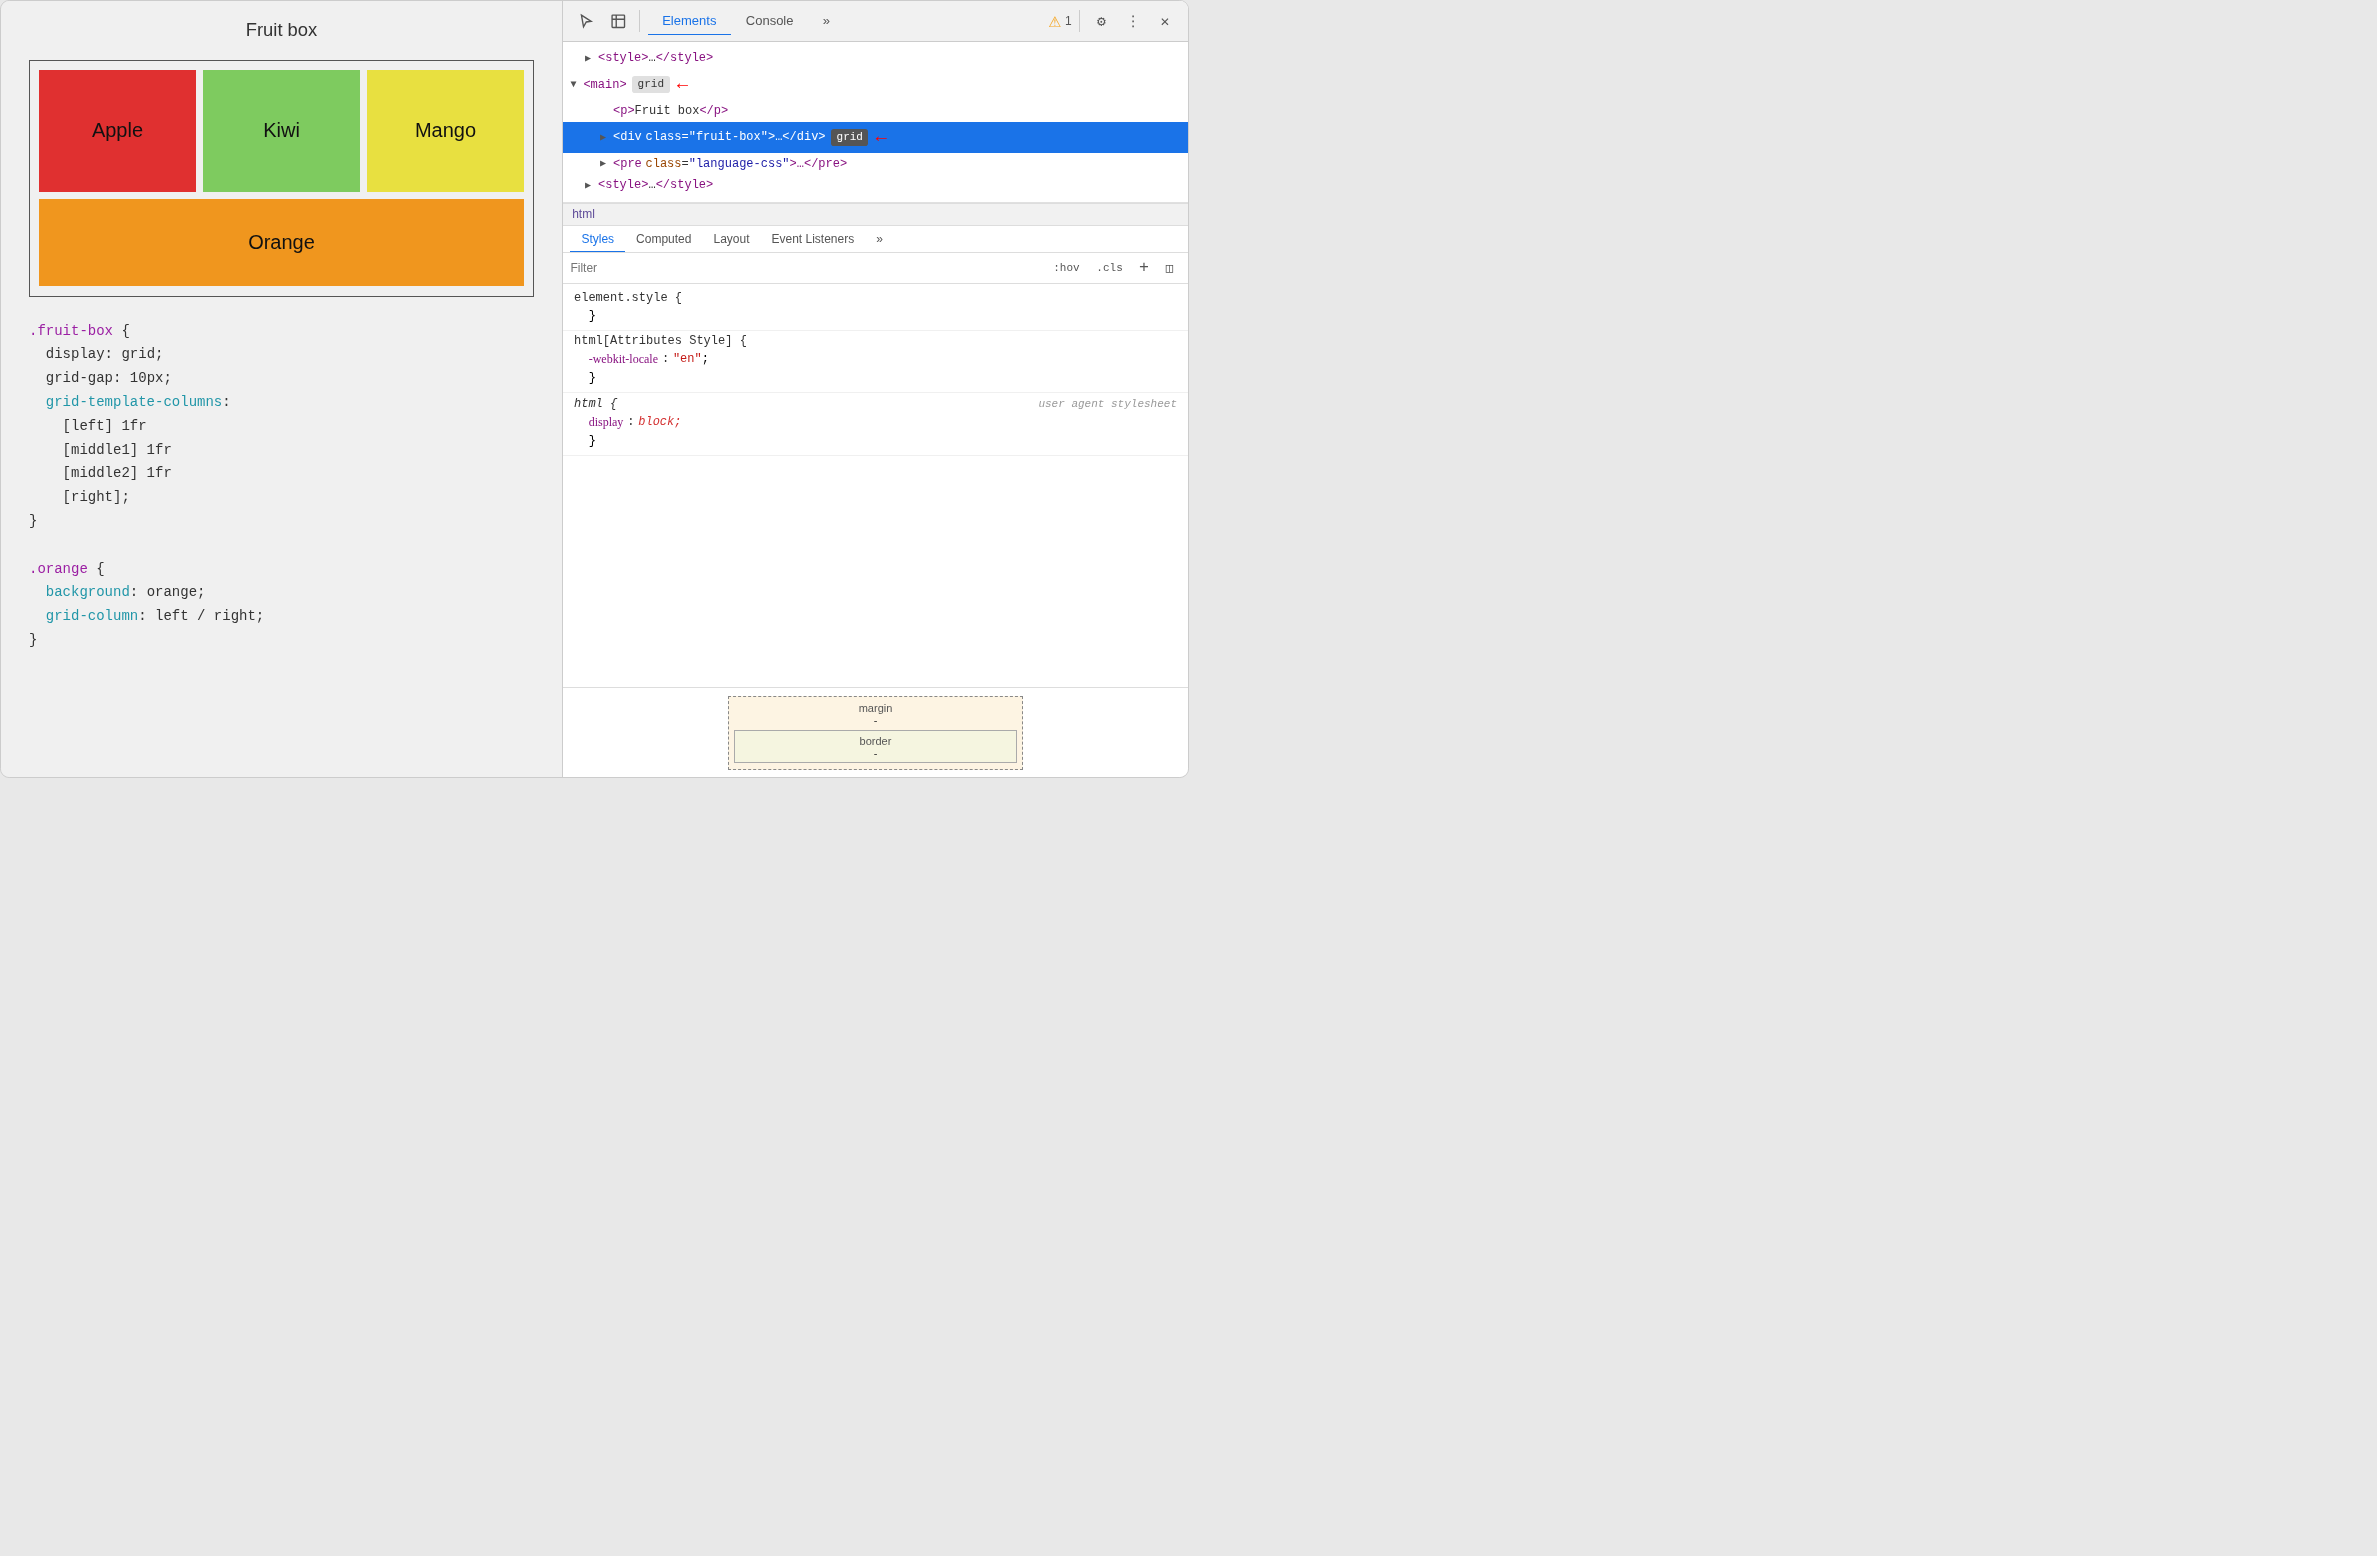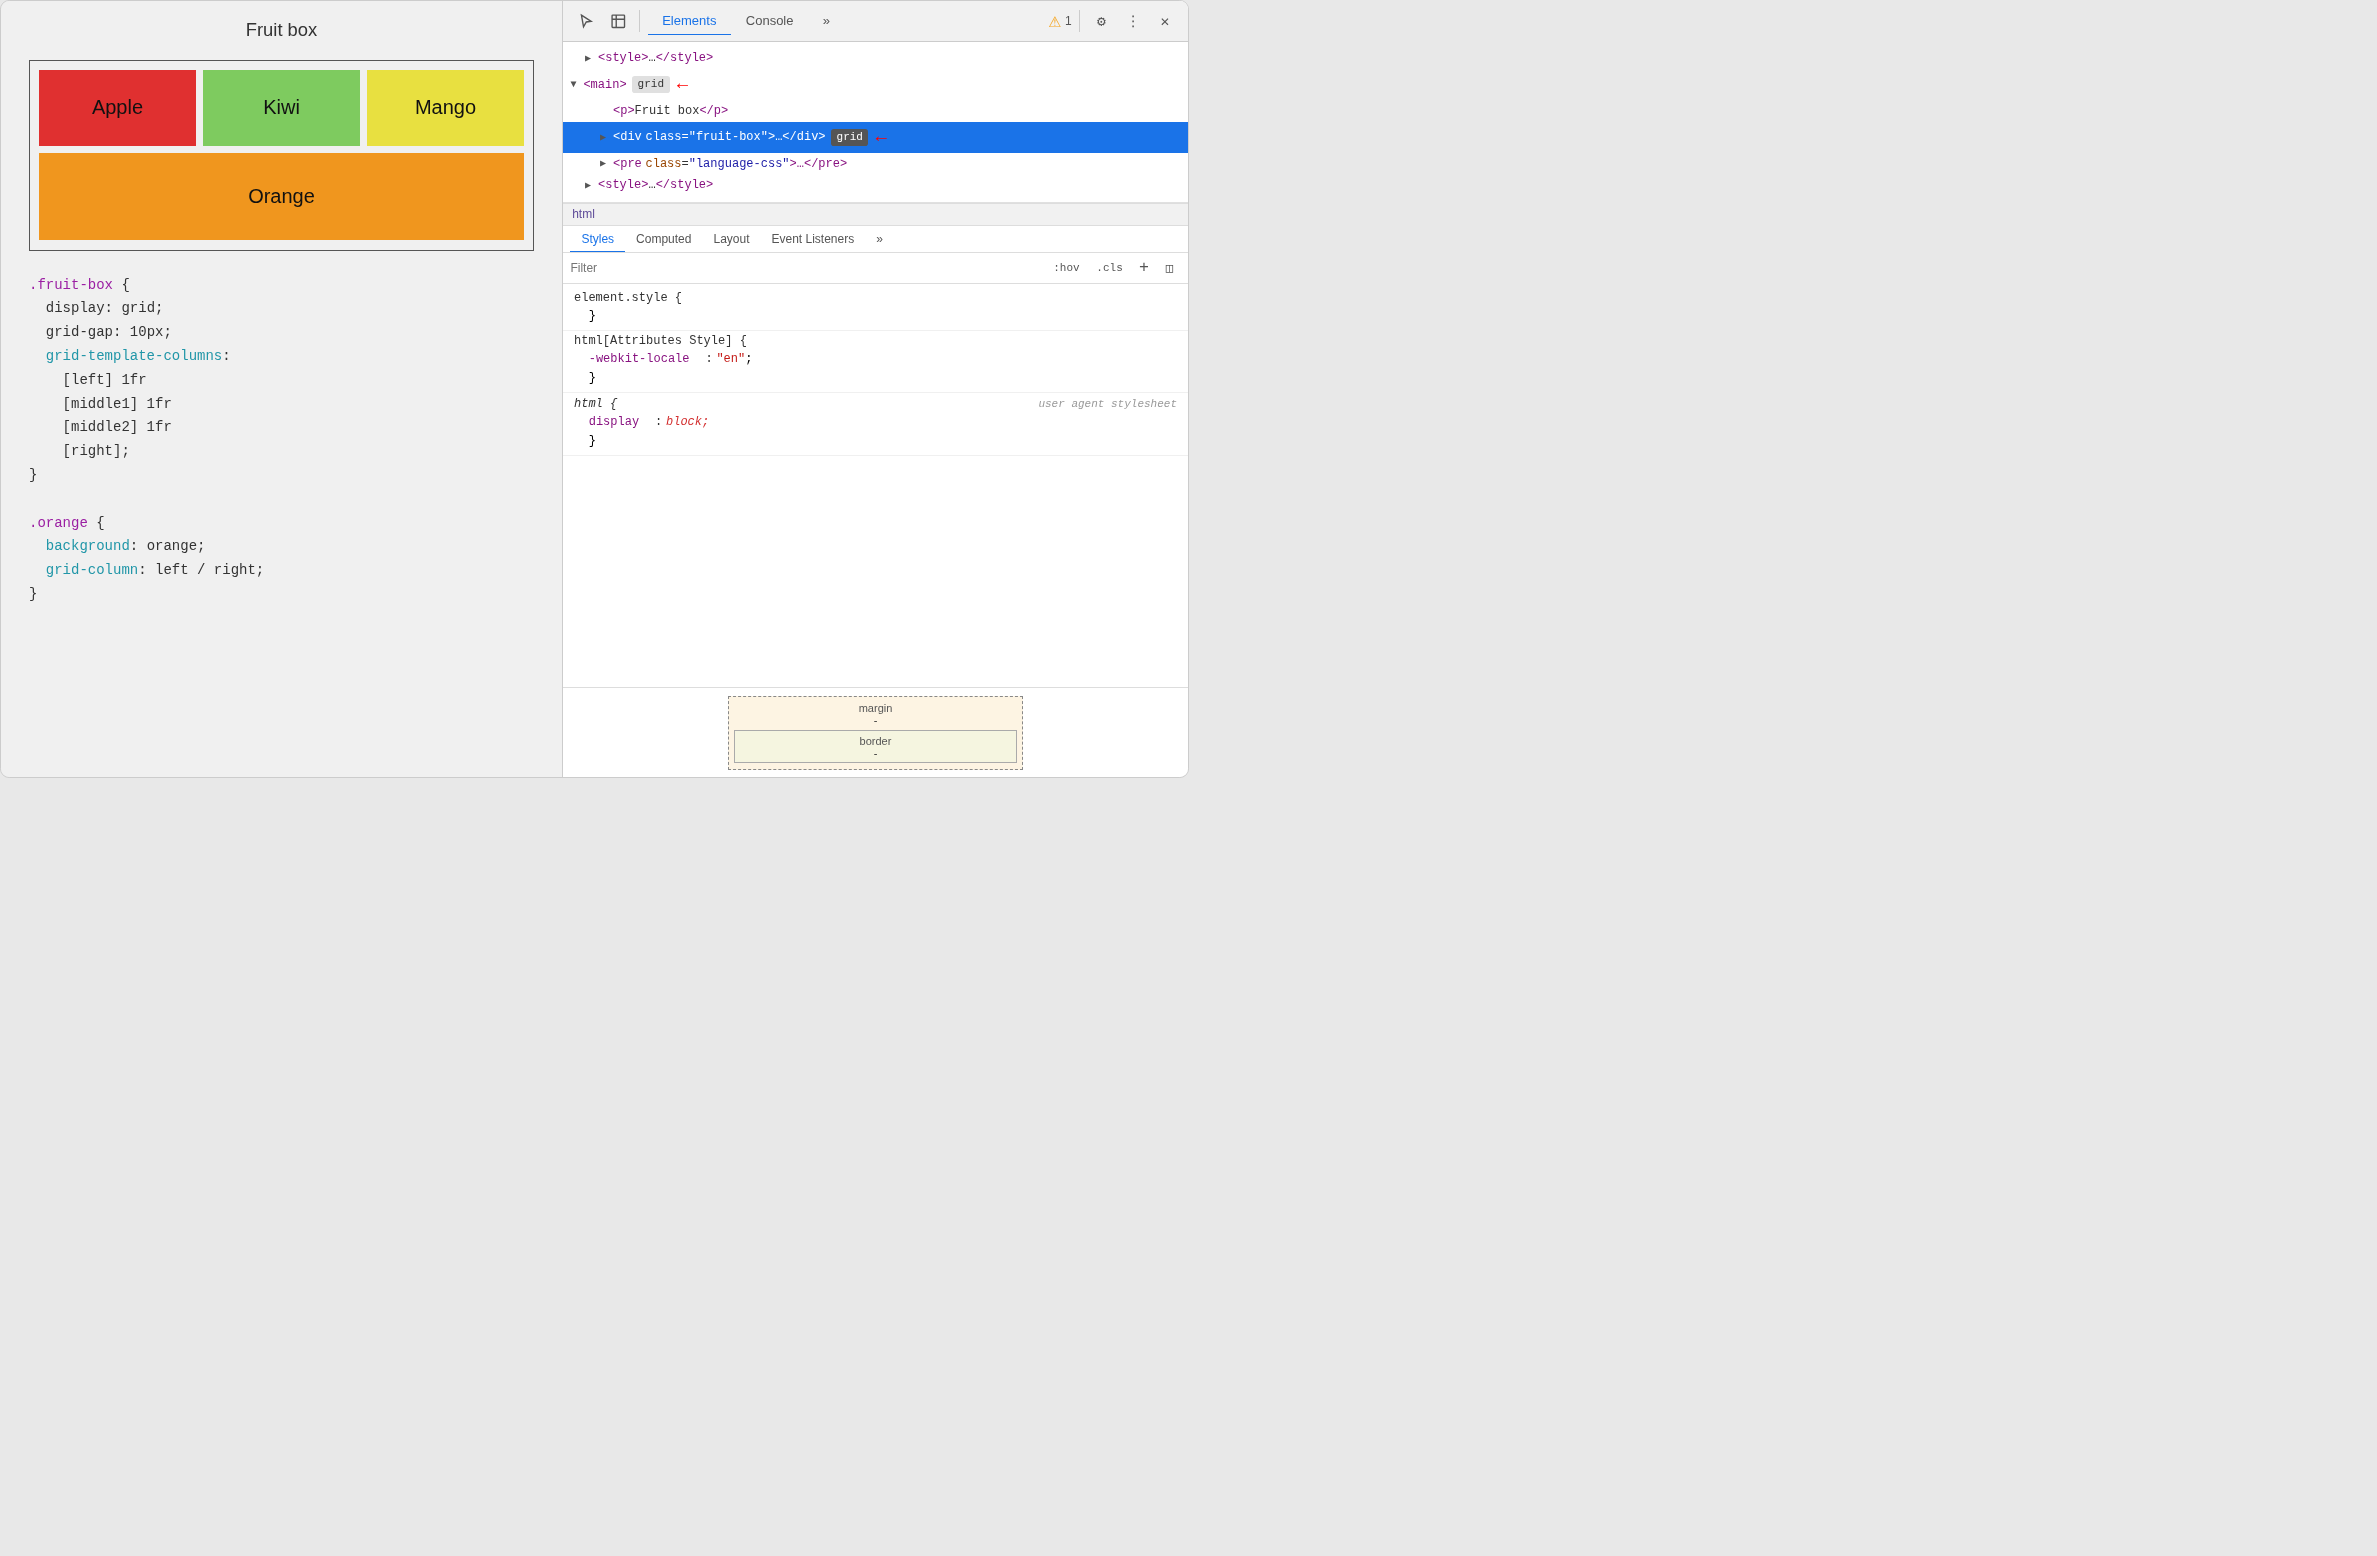--- a/index.html
+++ b/index.html
@@ -42,21 +42,21 @@
       margin-bottom: 23px;
     }
 
     .fruit-item {
       display: flex;
       align-items: center;
       justify-content: center;
       font-size: 20px;
       font-weight: 500;
       color: #111;
-      height: 76px;
+      height: 122px;
     }
 
     .apple { background: #e03030; }
     .kiwi { background: #7ecb5f; }
     .mango { background: #e8e040; }
     .orange {
       background: #f0961e;
       grid-column: 1 / 4;
       height: 87px;
     }
@@ -292,21 +292,21 @@
     .style-rule-selector.italic { font-style: italic; }
 
     .style-prop {
       display: flex;
       padding-left: 14.7px;
       font-family: 'Courier New', Courier, monospace;
       font-size: 12px;
       line-height: 1.6;
     }
 
-    .style-prop-name { color: #881280; margin-right: 16px; }
+    .style-prop-name { color: #881280; margin-right: 4px; font-family: Liberation Serif, serif; }
     .style-prop-colon { color: #333; margin-right: 3.7px; }
     .style-prop-value { color: #1a1aa6; }
     .style-prop-value.red { color: #d32f2f; }
     .style-prop-value.italic { font-style: italic; }
     .style-prop-value.string { color: #c41a16; }
 
     .right-label {
       margin-left: auto;
       font-style: italic;
       color: #999;

